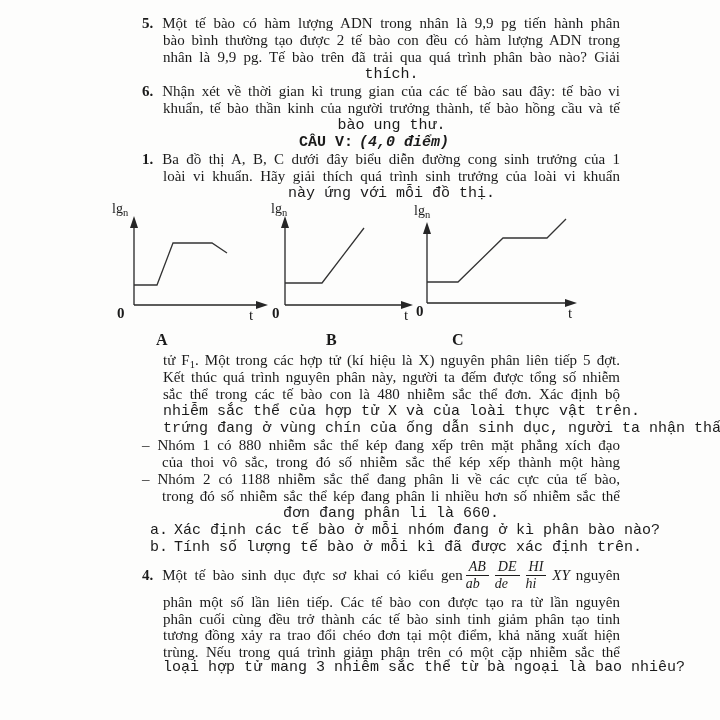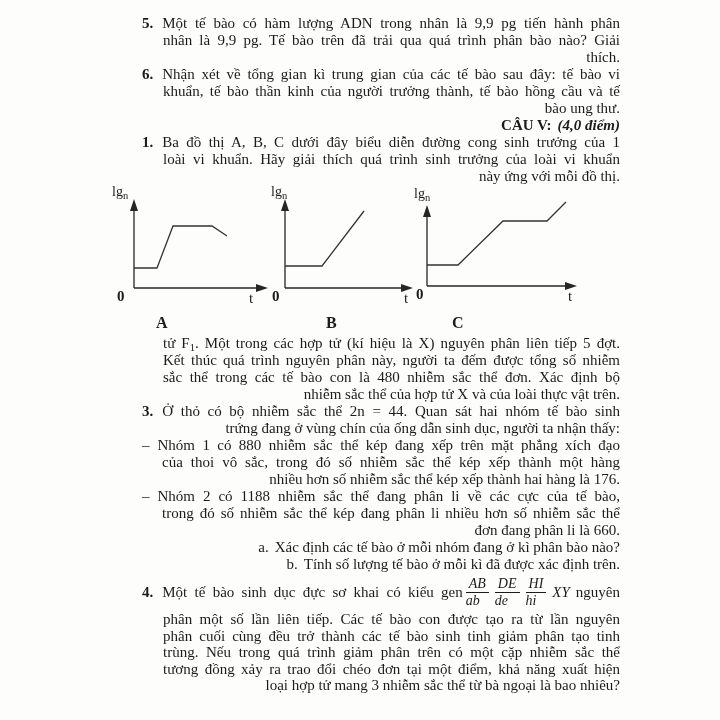--- a/index.html
+++ b/index.html
@@ -8,21 +8,21 @@
     background:#fdfdfc;
     font-family:"Liberation Serif","DejaVu Serif",serif;
     color:#1b1b1b;
     font-size:15px;
   }
   .page{position:relative;width:616px;height:720px;}
   .content{position:absolute;left:128px;top:15px;width:492px;}
   .para{margin:0;}
   .ln{height:17px;line-height:17px;white-space:nowrap;box-sizing:border-box;width:100%;}
   .j{text-align:justify;text-align-last:justify;}
-  .l{text-align:right;}
+  .l{text-align:center;font-family:Liberation Mono, monospace;}
   .first{padding-left:14px;}
   .cont{padding-left:35px;}
   .dash-first{padding-left:14px;}
   .dash-cont{padding-left:34px;}
   .ab{padding-left:22px;}
   .num{font-weight:bold;margin-right:9px;}
   .dash{margin-right:8px;}
   .ablab{margin-right:6px;}
   .sec-title{font-weight:bold;margin-right:6px;}
   .sec-points{font-weight:bold;font-style:italic;}
@@ -48,26 +48,27 @@
   .glab{position:absolute;font-size:16px;font-weight:bold;line-height:16px;}
 </style>
 </head>
 <body>
 
 <div class="page">
   <div class="content">
 
     <div class="para">
       <div class="ln j first"><span class="num">5.</span><span>Một tế bào có hàm lượng ADN trong nhân là 9,9 pg tiến hành phân</span></div>
+      <div class="ln j cont">bào bình thường tạo được 2 tế bào con đều có hàm lượng ADN trong</div>
       <div class="ln j cont">nhân là 9,9 pg. Tế bào trên đã trải qua quá trình phân bào nào? Giải</div>
       <div class="ln l cont">thích.</div>
     </div>
 
     <div class="para">
-      <div class="ln j first"><span class="num">6.</span><span>Nhận xét về tổng gian kì trung gian của các tế bào sau đây: tế bào vi</span></div>
+      <div class="ln j first"><span class="num">6.</span><span>Nhận xét về thời gian kì trung gian của các tế bào sau đây: tế bào vi</span></div>
       <div class="ln j cont">khuẩn, tế bào thần kinh của người trưởng thành, tế bào hồng cầu và tế</div>
       <div class="ln l cont">bào ung thư.</div>
     </div>
 
     <div class="para">
       <div class="ln l"><span class="sec-title">CÂU V:</span><span class="sec-points">(4,0 điểm)</span></div>
     </div>
 
     <div class="para">
       <div class="ln j first"><span class="num">1.</span><span>Ba đồ thị A, B, C dưới đây biểu diễn đường cong sinh trưởng của 1</span></div>
@@ -121,40 +122,38 @@
     </div>
 
     <div class="para">
       <div class="ln j cont"><span>tử F</span><sub>1</sub><span>. Một trong các hợp tử (kí hiệu là X) nguyên phân liên tiếp 5 đợt.</span></div>
       <div class="ln j cont">Kết thúc quá trình nguyên phân này, người ta đếm được tổng số nhiễm</div>
       <div class="ln j cont">sắc thể trong các tế bào con là 480 nhiễm sắc thể đơn. Xác định bộ</div>
       <div class="ln l cont">nhiễm sắc thể của hợp tử X và của loài thực vật trên.</div>
     </div>
 
     <div class="para">
-      <div class="ln j first"><span class="num">3.</span><span>Ở thỏ có bộ nhiễm sắc thể 2n = 44. Quan sát hai nhóm tế bào sinh</span></div>
       <div class="ln l cont">trứng đang ở vùng chín của ống dẫn sinh dục, người ta nhận thấy:</div>
 
       <div class="ln j dash-first"><span class="dash">–</span><span>Nhóm 1 có 880 nhiễm sắc thể kép đang xếp trên mặt phẳng xích đạo</span></div>
       <div class="ln j dash-cont">của thoi vô sắc, trong đó số nhiễm sắc thể kép xếp thành một hàng</div>
-      <div class="ln l dash-cont">nhiều hơn số nhiễm sắc thể kép xếp thành hai hàng là 176.</div>
 
       <div class="ln j dash-first"><span class="dash">–</span><span>Nhóm 2 có 1188 nhiễm sắc thể đang phân li về các cực của tế bào,</span></div>
       <div class="ln j dash-cont">trong đó số nhiễm sắc thể kép đang phân li nhiều hơn số nhiễm sắc thể</div>
       <div class="ln l dash-cont">đơn đang phân li là 660.</div>
 
       <div class="ln l ab"><span class="ablab">a.</span><span>Xác định các tế bào ở mỗi nhóm đang ở kì phân bào nào?</span></div>
       <div class="ln l ab"><span class="ablab">b.</span><span>Tính số lượng tế bào ở mỗi kì đã được xác định trên.</span></div>
     </div>
 
     <div class="para">
       <div class="ln j first q4l1"><span class="num">4.</span><span>Một tế bào sinh dục đực sơ khai có kiểu gen</span><span class="frac"><span class="ftop">AB</span><span class="fbot">ab</span></span><span class="frac"><span class="ftop">DE</span><span class="fbot">de</span></span><span class="frac"><span class="ftop">HI</span><span class="fbot">hi</span></span><span class="gene-xy">XY</span><span>nguyên</span></div>
       <div class="q4rest">
         <div class="ln j cont">phân một số lần liên tiếp. Các tế bào con được tạo ra từ lần nguyên</div>
         <div class="ln j cont">phân cuối cùng đều trở thành các tế bào sinh tinh giảm phân tạo tinh</div>
+        <div class="ln j cont">tương đồng xảy ra trao đổi chéo đơn tại một điểm, khả năng xuất hiện</div>
         <div class="ln j cont">trùng. Nếu trong quá trình giảm phân trên có một cặp nhiễm sắc thể</div>
-        <div class="ln j cont">tương đồng xảy ra trao đổi chéo đơn tại một điểm, khả năng xuất hiện</div>
         <div class="ln l cont">loại hợp tử mang 3 nhiễm sắc thể từ bà ngoại là bao nhiêu?</div>
       </div>
     </div>
 
   </div>
 </div>
 
 </body></html>

